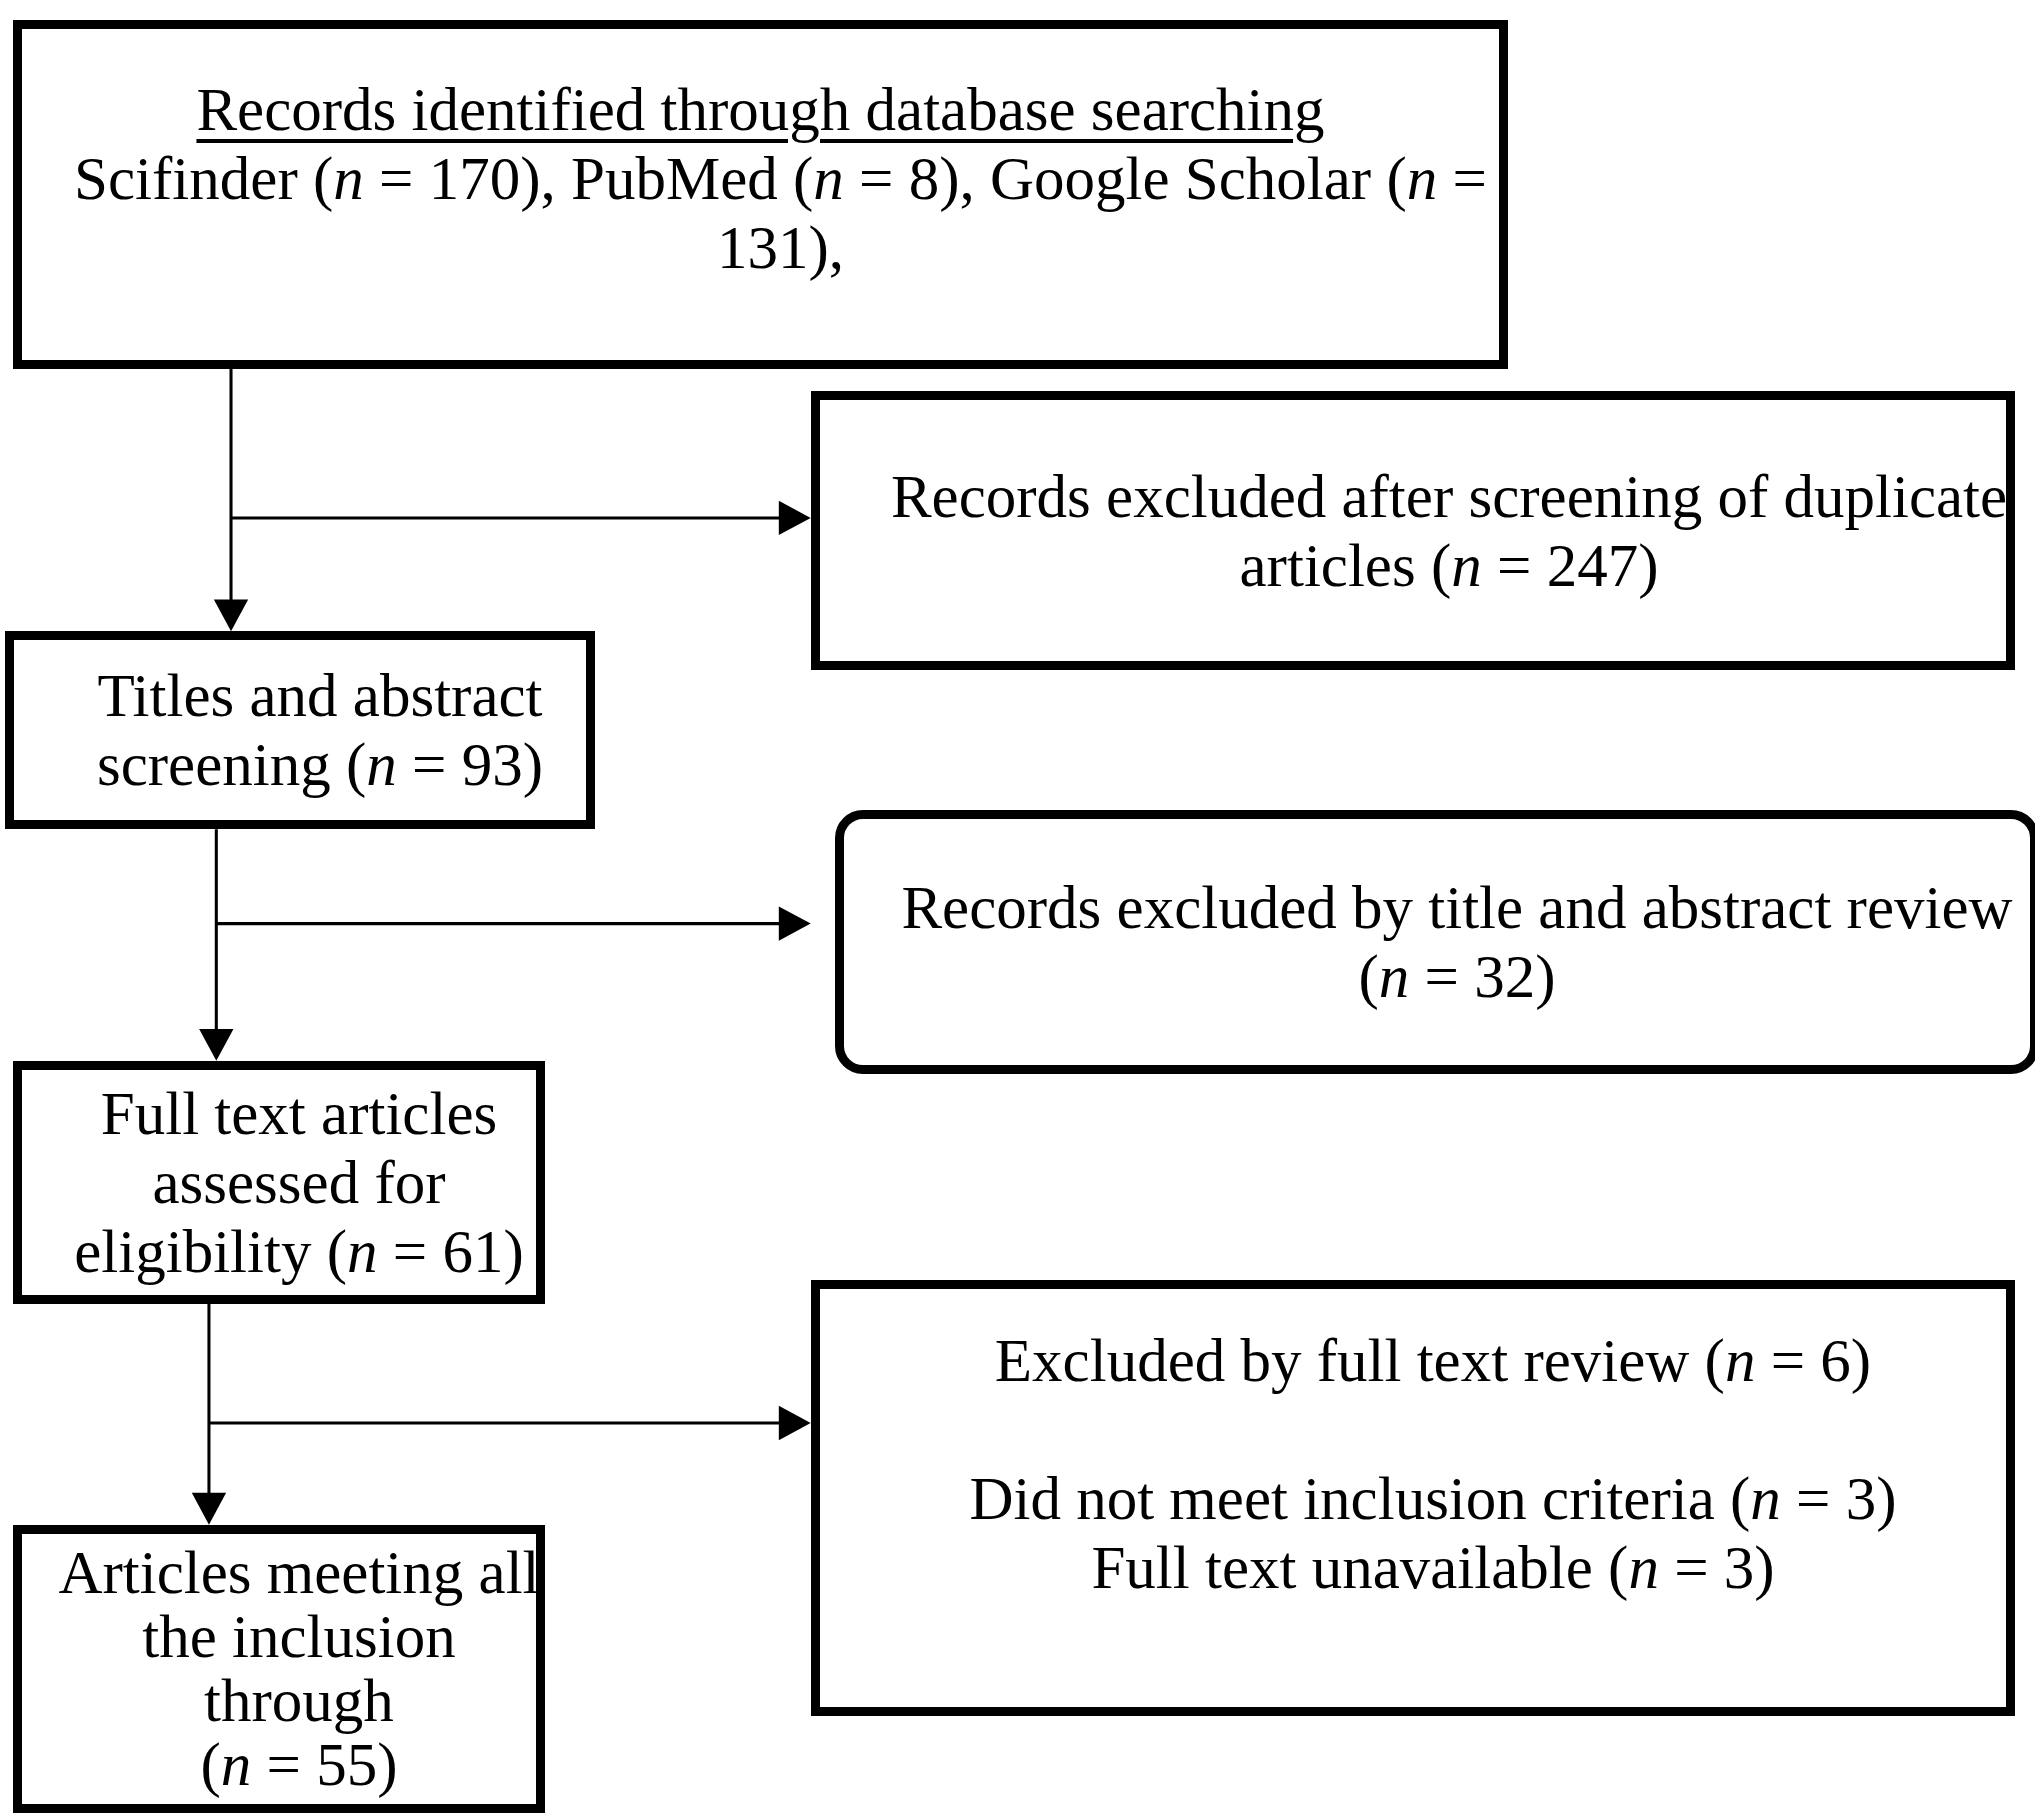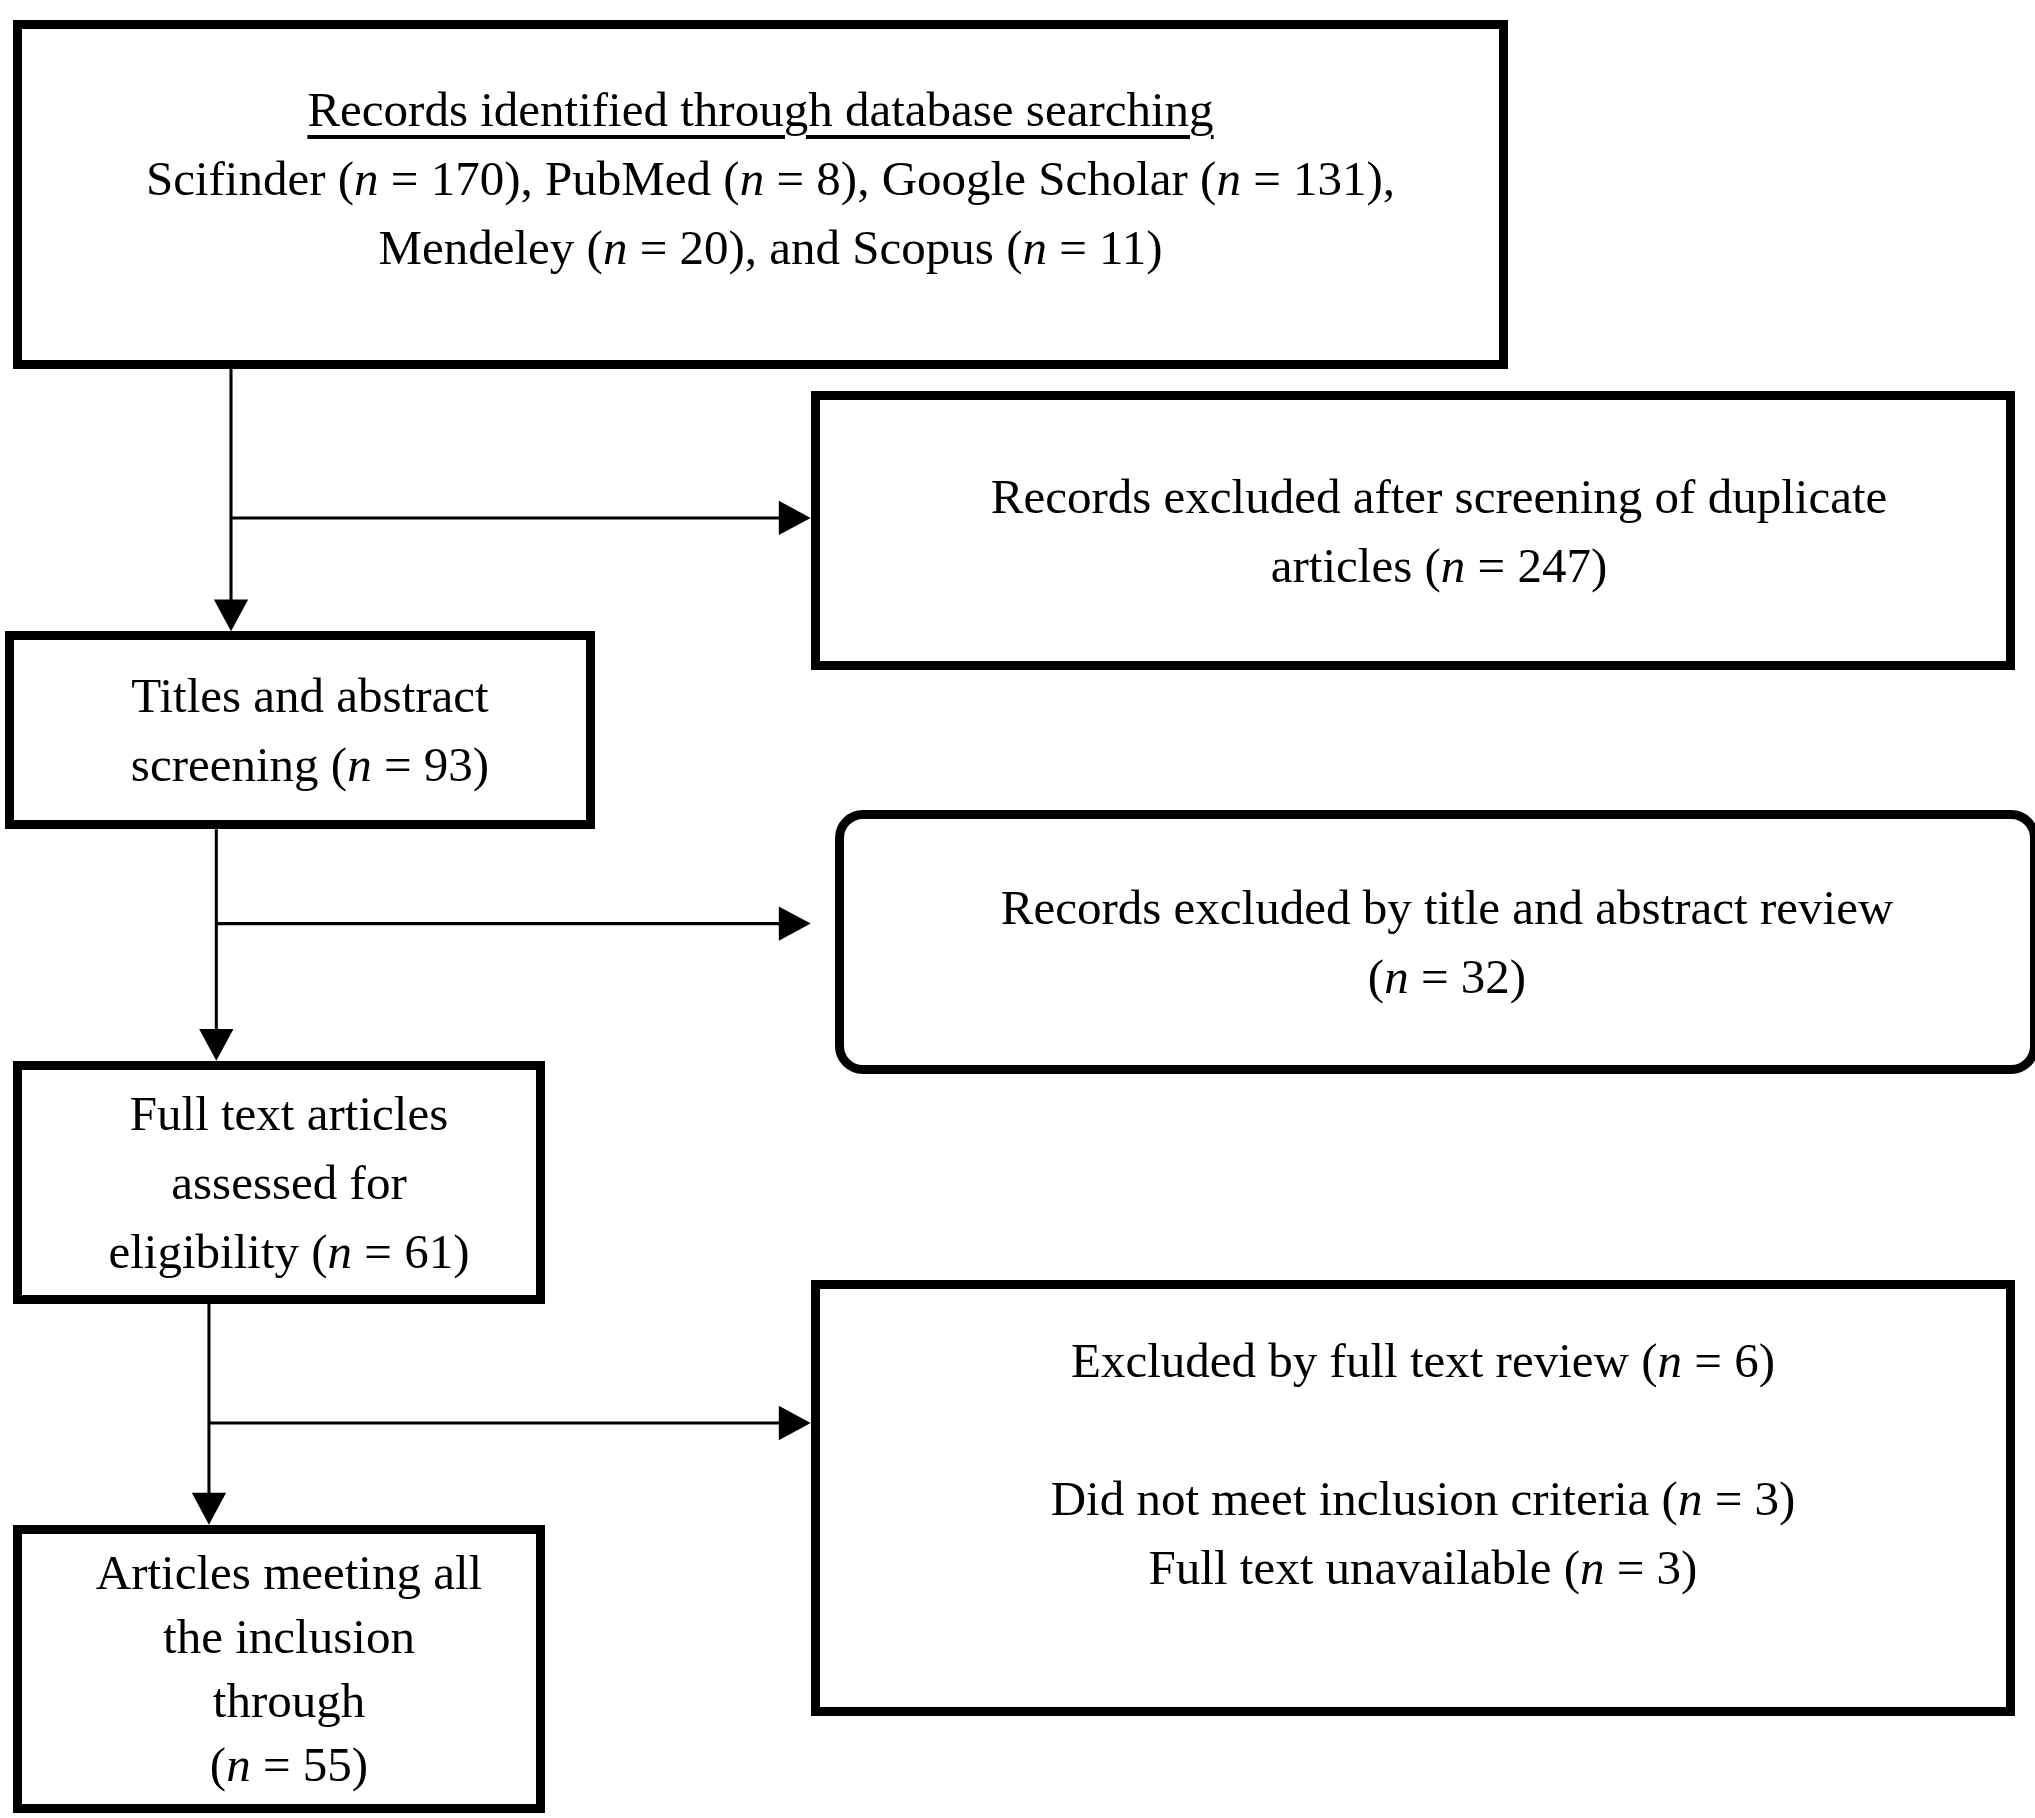--- a/index.html
+++ b/index.html
@@ -12,23 +12,23 @@
     color: #000000;
   }
   .box {
     position: absolute;
     box-sizing: border-box;
     border: 9.2px solid #000000;
     background: #ffffff;
     display: flex;
     flex-direction: column;
     justify-content: center;
-    align-items: center;
+    align-items: flex-start;
     text-align: center;
-    font-size: 49px;
+    font-size: 61px;
     line-height: 69px;
   }
   .line { min-height: 69px; width: 100%; margin-left: 20px; }
   .box-title {
     text-decoration: underline;
     text-decoration-thickness: 4.3px;
     text-underline-offset: 8.6px;
     min-height: 69px;
     width: 100%;
   }
@@ -88,21 +88,20 @@
 
     <g>
       <line x1="341" y1="2322" x2="1285" y2="2322"></line>
       <polygon points="1271,2294 1271,2350 1323,2322"></polygon>
     </g>
   </svg>
 
   <div class="box" id="box-identification">
     <div class="box-title">Records identified through database searching</div>
     <div class="line">Scifinder (<i>n</i> = 170), PubMed (<i>n</i> = 8), Google Scholar (<i>n</i> = 131),</div>
-    <div class="line">Mendeley (<i>n</i> = 20), and Scopus (<i>n</i> = 11)</div>
   </div>
 
   <div class="box" id="box-excl-duplicates">
     <div class="line">Records excluded after screening of duplicate</div>
     <div class="line">articles (<i>n</i> = 247)</div>
   </div>
 
   <div class="box" id="box-title-abstract">
     <div class="line">Titles and abstract</div>
     <div class="line">screening (<i>n</i> = 93)</div>

